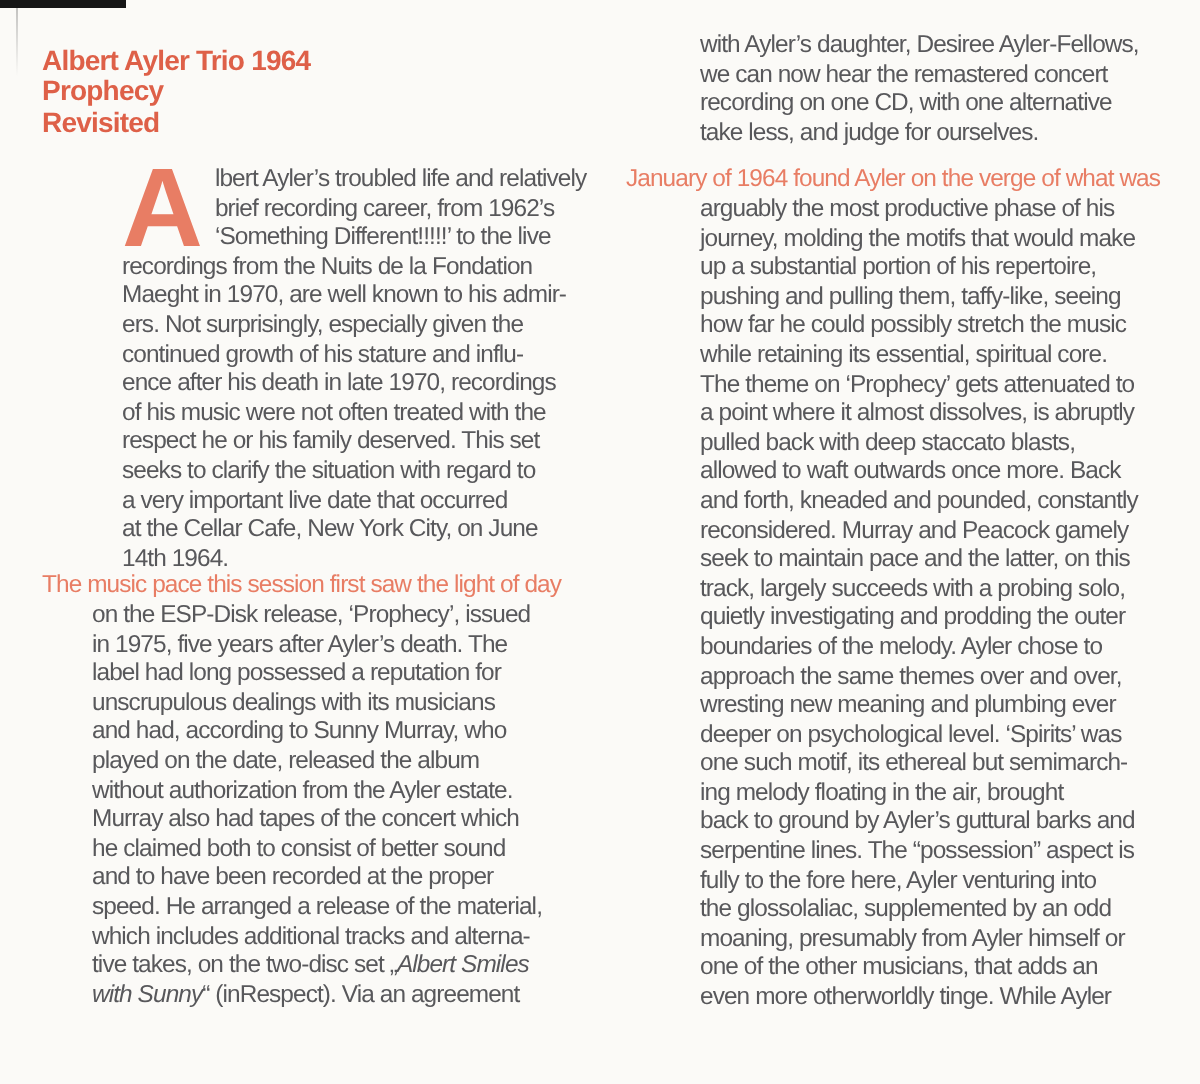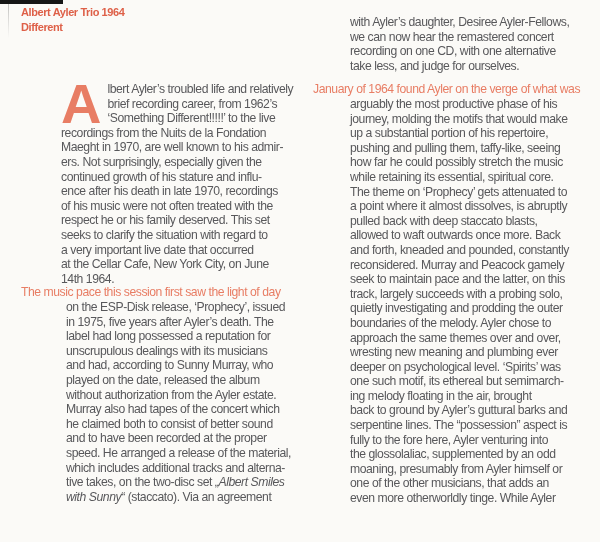--- a/index.html
+++ b/index.html
@@ -13,23 +13,23 @@
     width:600px;height:542px;position:relative;overflow:hidden;
     background:var(--page-bg);
     font-family:"Liberation Sans", sans-serif;
     -webkit-font-smoothing:antialiased;
   }
   .abs{position:absolute;}
   .artifact-bar{left:0;top:0;width:63px;height:4px;background:#161616;}
   .artifact-line{left:8px;top:4px;width:1px;height:34px;
     background:linear-gradient(to bottom, rgba(90,90,90,.35), rgba(90,90,90,0));}
   .album-title{
-    left:21px;top:5px;
+    left:21px;top:23px;
     color:var(--accent-strong);
-    font-weight:bold;font-size:11px;line-height:15.4px;letter-spacing:-0.4px;
+    font-weight:bold;font-size:14px;line-height:15.4px;letter-spacing:-0.4px;
     white-space:pre;
   }
   .body-text{
     font-size:12.2px;line-height:14.6px;letter-spacing:-0.45px;
     color:var(--body-text);
     white-space:pre;
   }
   .heading{
     font-size:12.2px;line-height:14.6px;letter-spacing:-0.45px;
     color:var(--accent-soft);
@@ -38,32 +38,32 @@
   .dropcap{
     float:left;
     font-size:56px;line-height:42px;height:42px;
     padding-right:6px;margin-top:1px;
     font-weight:bold;letter-spacing:0;
     color:var(--accent-soft);
   }
   .ital{font-style:italic;}
   #lc-para1{left:61px;top:82px;width:252px;}
   #lc-heading{left:21px;top:285px;}
-  #lc-para2{left:66px;top:300px;width:252px;}
+  #lc-para2{left:46px;top:300px;width:252px;}
   #rc-para1{left:350px;top:15px;width:240px;}
   #rc-heading{left:313px;top:82px;}
   #rc-para2{left:350px;top:97px;width:240px;}
 </style>
 </head>
 <body>
 
 <div class="abs artifact-bar"></div>
 <div class="abs artifact-line"></div>
 
-<div class="abs album-title"><div>Albert Ayler Trio 1964</div><div>Different</div></div>
+<div class="abs album-title"><div>Albert Ayler Trio 1964</div><div>Prophecy</div><div>Revisited</div></div>
 
 <div class="abs body-text" id="lc-para1"><span class="dropcap">A</span><span>lbert Ayler’s troubled life and relatively
 brief recording career, from 1962’s
 ‘Something Different!!!!!’ to the live
 recordings from the Nuits de la Fondation
 Maeght in 1970, are well known to his admir-
 ers. Not surprisingly, especially given the
 continued growth of his stature and influ-
 ence after his death in late 1970, recordings
 of his music were not often treated with the
@@ -81,21 +81,21 @@
 unscrupulous dealings with its musicians
 and had, according to Sunny Murray, who
 played on the date, released the album
 without authorization from the Ayler estate.
 Murray also had tapes of the concert which
 he claimed both to consist of better sound
 and to have been recorded at the proper
 speed. He arranged a release of the material,
 which includes additional tracks and alterna-
 tive takes, on the two-disc set „</span><span class="ital">Albert Smiles
-with Sunny</span><span>“ (staccato). Via an agreement</span></div>
+with Sunny</span><span>“ (inRespect). Via an agreement</span></div>
 
 <div class="abs body-text" id="rc-para1">with Ayler’s daughter, Desiree Ayler-Fellows,
 we can now hear the remastered concert
 recording on one CD, with one alternative
 take less, and judge for ourselves.</div>
 
 <div class="abs heading" id="rc-heading">January of 1964 found Ayler on the verge of what was</div>
 
 <div class="abs body-text" id="rc-para2">arguably the most productive phase of his
 journey, molding the motifs that would make

